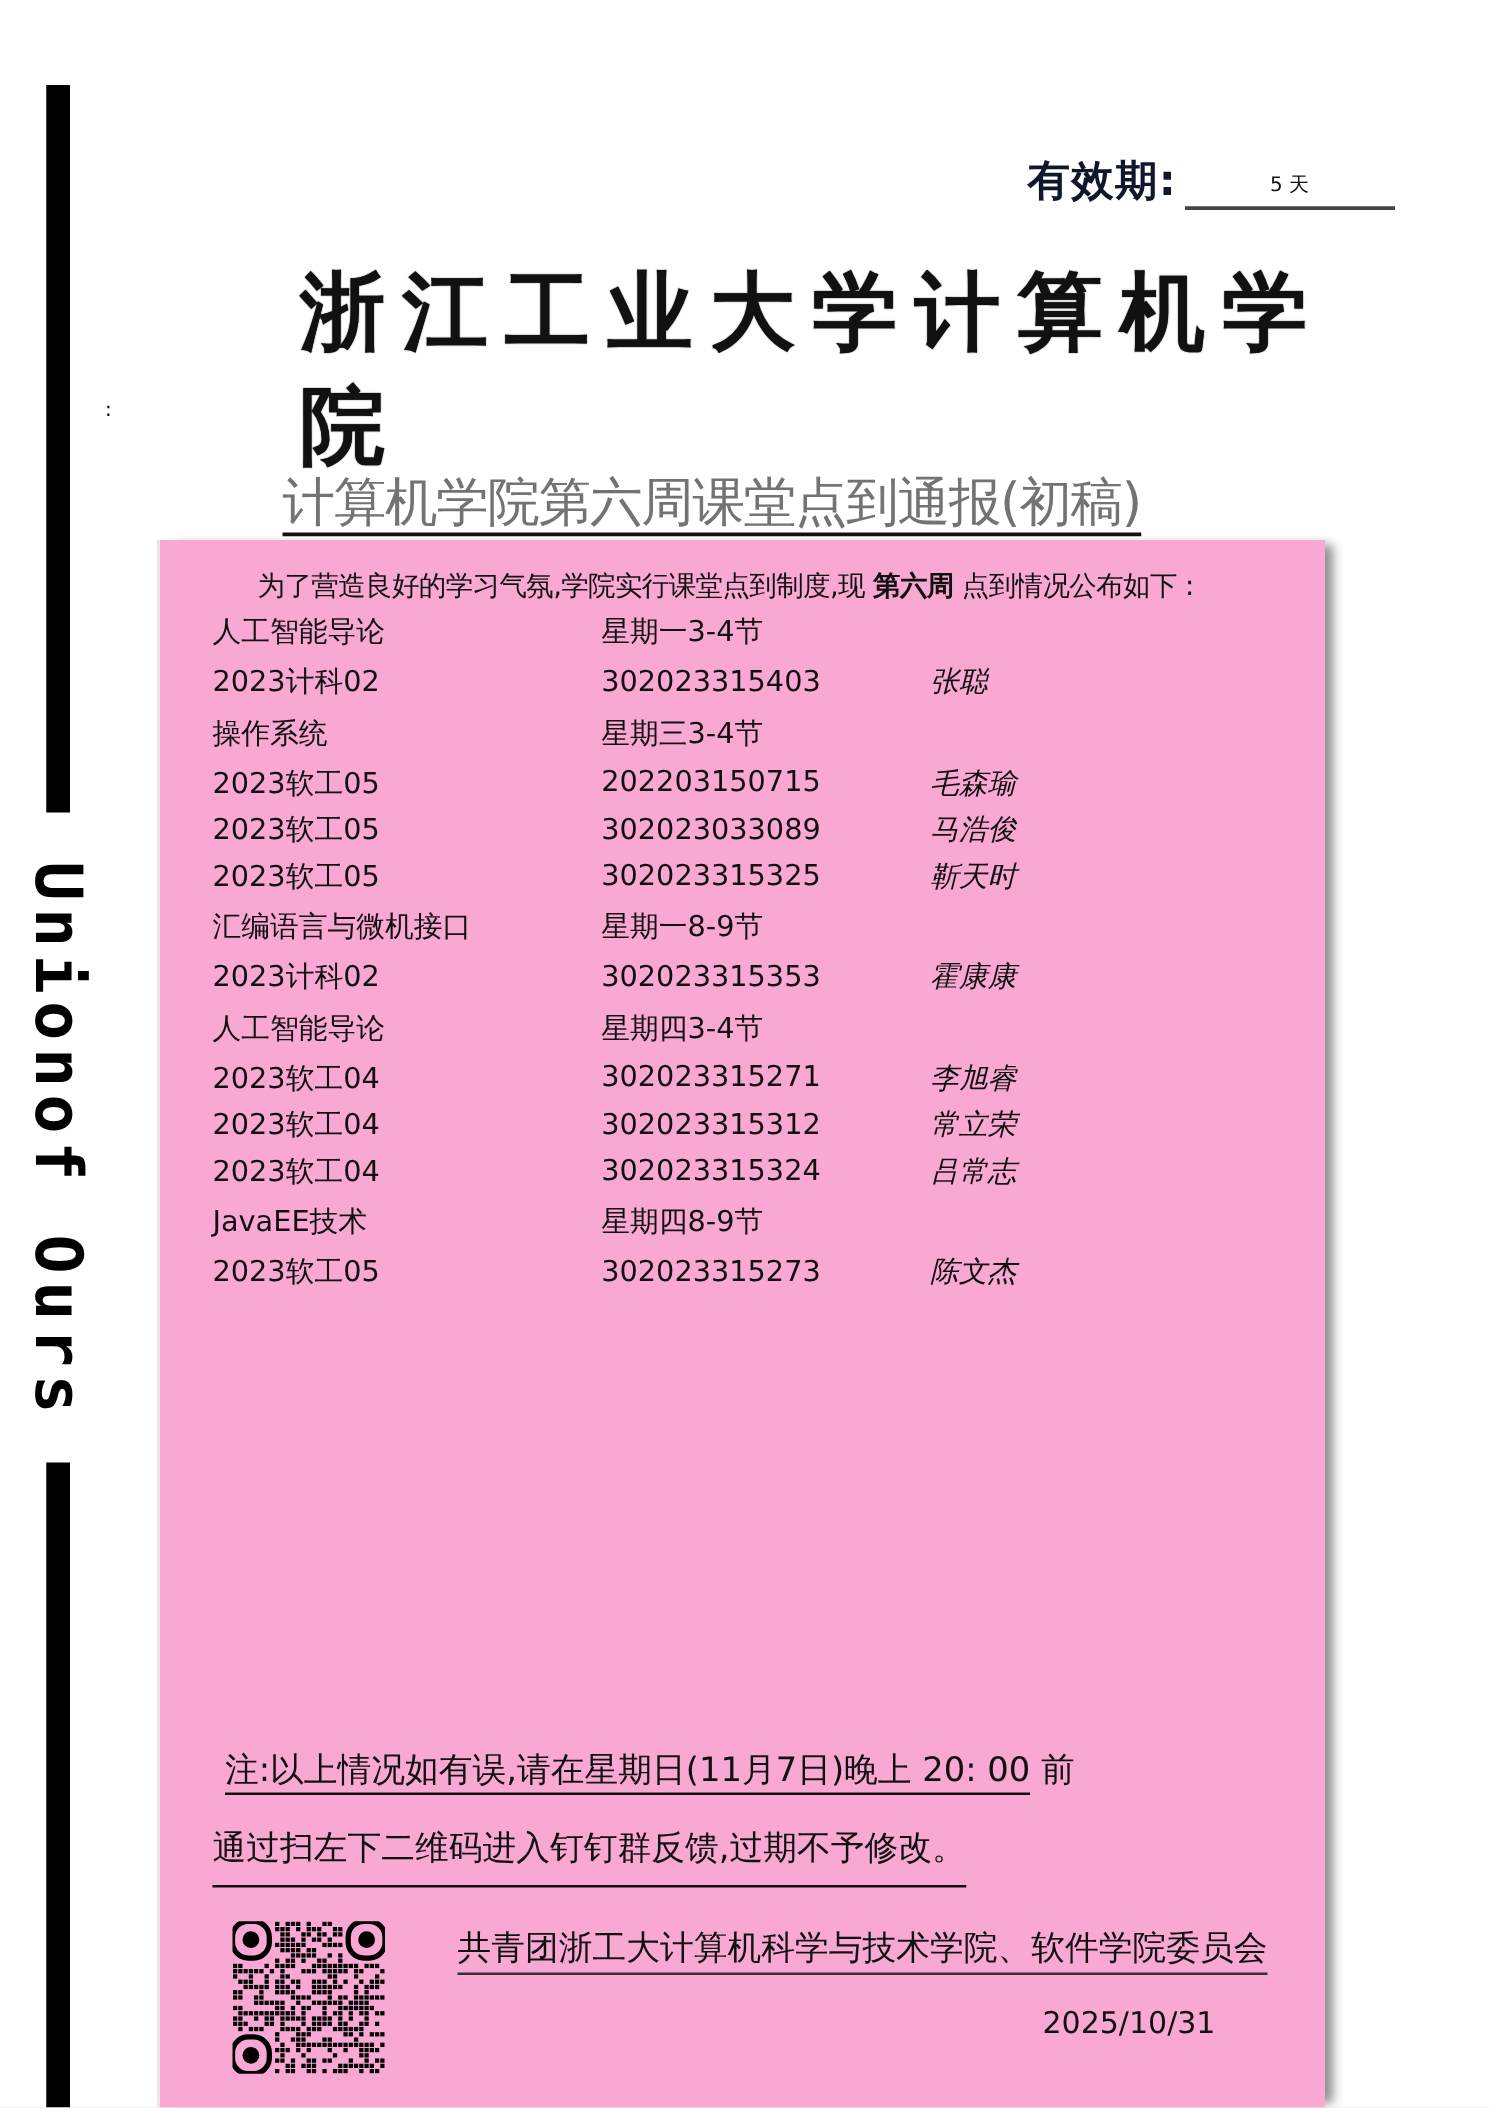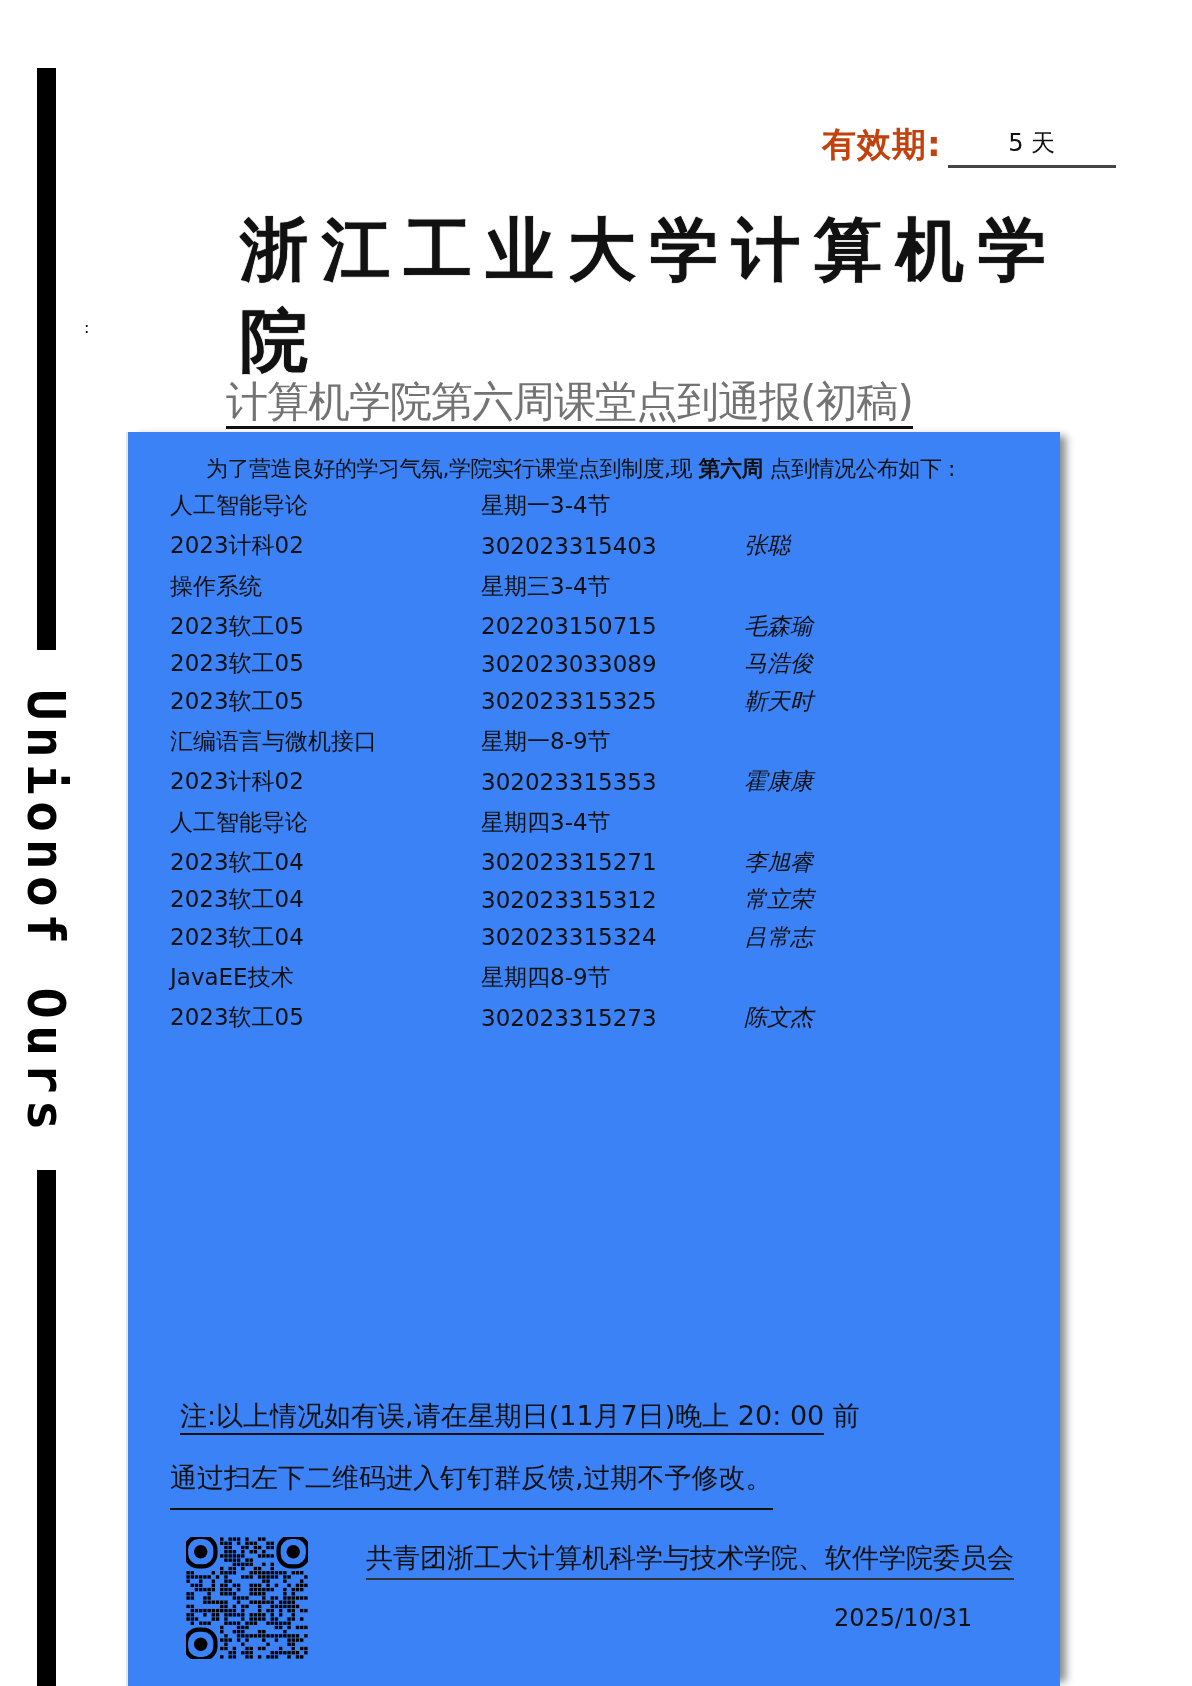--- a/index.html
+++ b/index.html
@@ -35,46 +35,46 @@
     }
     .colon-mark {
       position: absolute; left: 84px; top: 318px; font-size: 16px; color: #000;
     }
 
     
     .validity {
       position: absolute; left: 822px; top: 122px; display: flex; align-items: flex-end;
     }
     .validity-label {
-      font-family: "DejaVu Sans", sans-serif; font-weight: bold; font-size: 34px; color: #c2410c;
+      font-family: "DejaVu Sans", sans-serif; font-weight: bold; font-size: 34px; color: #0f172a;
       letter-spacing: 1px;
     }
     .validity-value {
       margin-left: 6px; width: 168px; border-bottom: 3px solid #444;
-      text-align: center; font-size: 24px; padding-bottom: 6px; color: #111;
+      text-align: center; font-size: 16px; padding-bottom: 6px; color: #111;
     }
 
     
     .school-title {
       position: absolute; left: 240px; top: 205px; width: 820px;
       font-weight: bold; font-size: 68px; letter-spacing: 14px; color: #111;
       font-family: "DejaVu Sans", sans-serif;
       text-shadow: 0 0 1px #000;
     }
 
     .notice-title {
       position: absolute; left: 226px; top: 378px;
       font-size: 42px; color: #737373; border-bottom: 3px solid #111; padding-bottom: 0;
       line-height: 1.15; letter-spacing: -1px;
     }
 
     
     .panel {
       position: absolute; left: 126px; top: 432px; width: 934px; height: 1254px;
-      background: #3b82f6;
+      background: #f9a8d4;
       border-left: 2px solid #e8e8e8;
       box-shadow: 10px 0 8px -4px rgba(0,0,0,0.45);
     }
 
     .intro {
       position: absolute; left: 78px; top: 22px; font-size: 22px; color: #111; white-space: nowrap;
       letter-spacing: -0.5px;
     }
     .intro b { font-weight: bold; }
 

